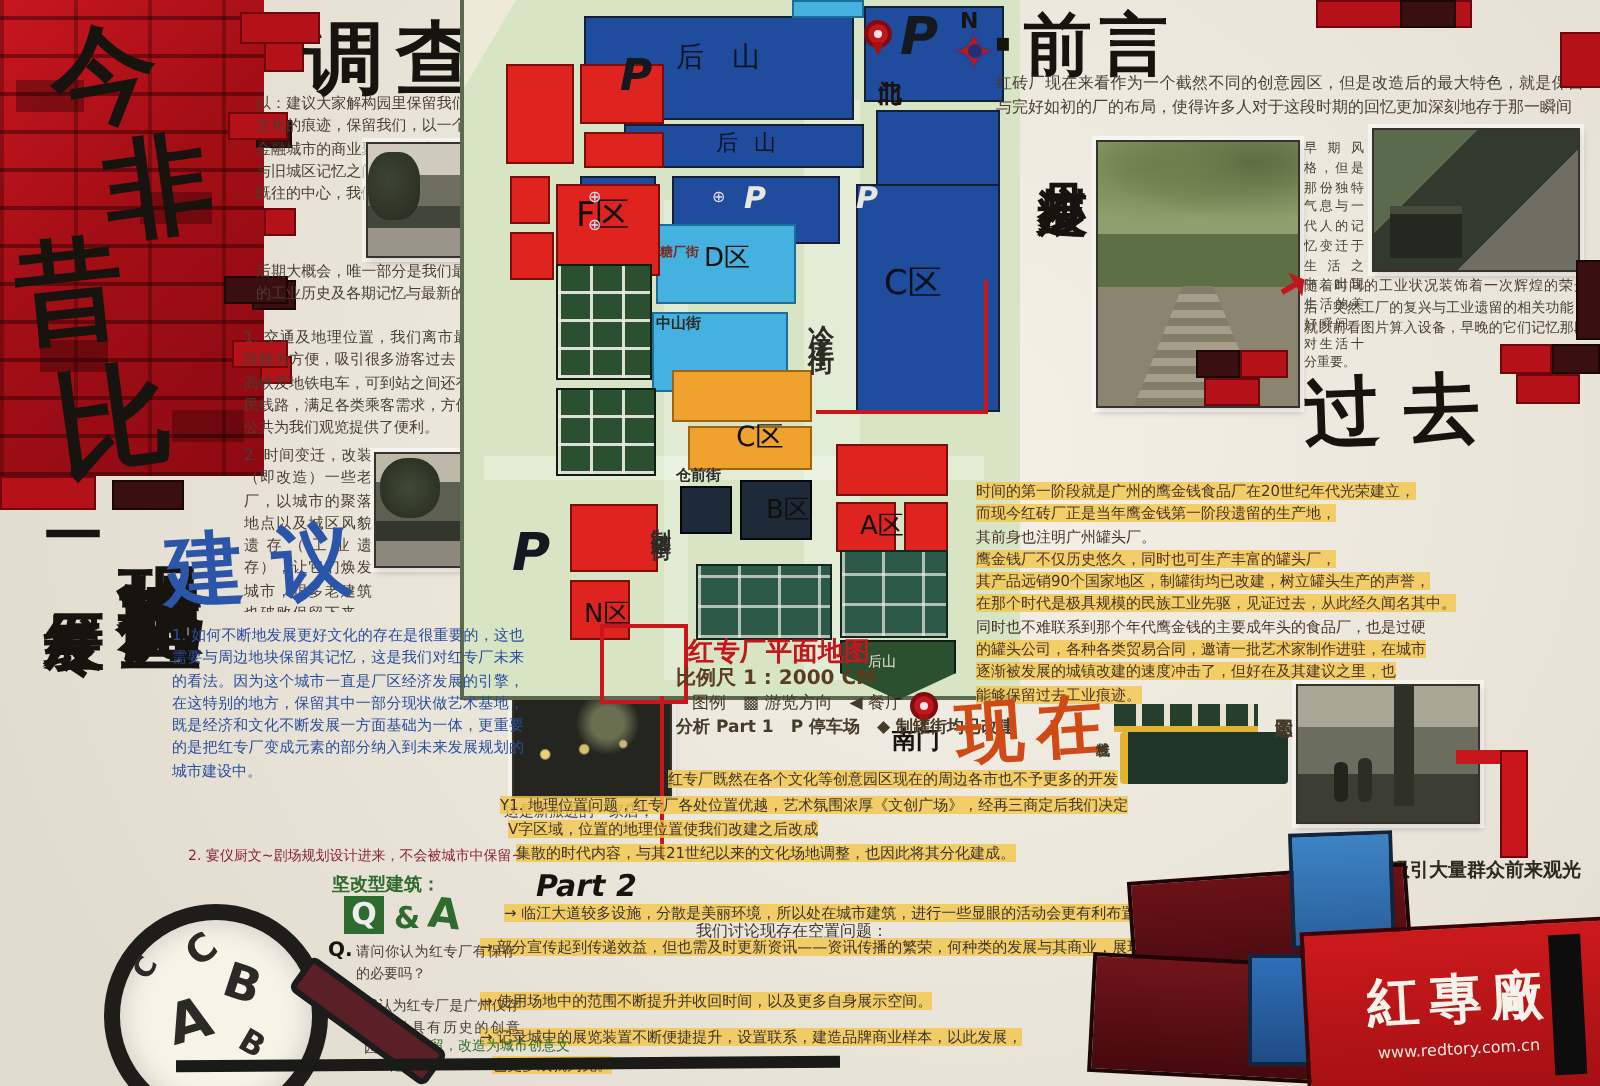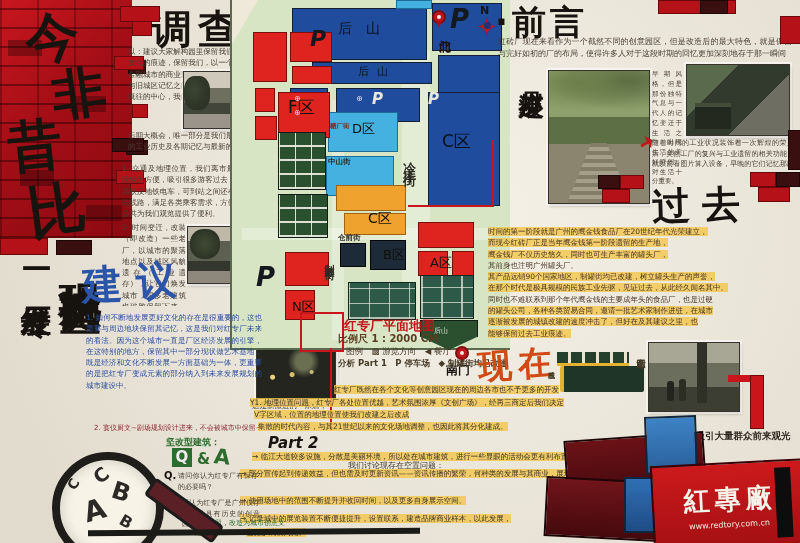--- a/index.html
+++ b/index.html
@@ -223,25 +223,25 @@
   <div class="brick dark" style="left:788px;top:130px;width:12px;height:38px;"></div>
 
   <div class="brick dark" style="left:598px;top:175px;width:20px;height:12px;"></div>
   <div class="brick" style="left:620px;top:175px;width:22px;height:12px;"></div>
   <div class="brick" style="left:602px;top:189px;width:26px;height:12px;"></div>
   <div class="brick" style="left:750px;top:172px;width:24px;height:13px;"></div>
   <div class="brick dark" style="left:776px;top:172px;width:22px;height:13px;"></div>
   <div class="brick" style="left:758px;top:187px;width:30px;height:13px;"></div>
   <div class="abs cal" style="left:652px;top:180px;font-size:38px;letter-spacing:12px;transform:rotate(-2deg);">过去</div>
 
-  <div class="abs hlines" style="left:488px;top:226px;width:310px;height:114px;overflow:hidden;">
+  <div class="abs hlines" style="left:488px;top:240px;width:310px;height:114px;overflow:hidden;">
     <div><span class="hl">时间的第一阶段就是广州的鹰金钱食品厂在20世纪年代光荣建立，</span></div>
     <div><span class="hl">而现今红砖厂正是当年鹰金钱第一阶段遗留的生产地，</span></div>
+    <div><span>其前身也注明广州罐头厂。</span></div>
     <div><span class="hl">鹰金钱厂不仅历史悠久，同时也可生产丰富的罐头厂，</span></div>
-    <div><span>其前身也注明广州罐头厂。</span></div>
     <div><span class="hl">其产品远销90个国家地区，制罐街均已改建，树立罐头生产的声誉，</span></div>
     <div><span class="hl">在那个时代是极具规模的民族工业先驱，见证过去，从此经久闻名其中。</span></div>
     <div><span>同时也不难联系到那个年代鹰金钱的主要成年头的食品厂，也是过硬</span></div>
     <div><span class="hl">的罐头公司，各种各类贸易合同，邀请一批艺术家制作进驻，在城市</span></div>
     <div><span class="hl">逐渐被发展的城镇改建的速度冲击了，但好在及其建议之里，也</span></div>
     <div><span class="hl">能够保留过去工业痕迹。</span></div>
   </div>
 
   <div class="abs cal" style="left:478px;top:342px;font-size:34px;color:#cf4a14;letter-spacing:6px;transform:rotate(-4deg);">现在</div>
 

